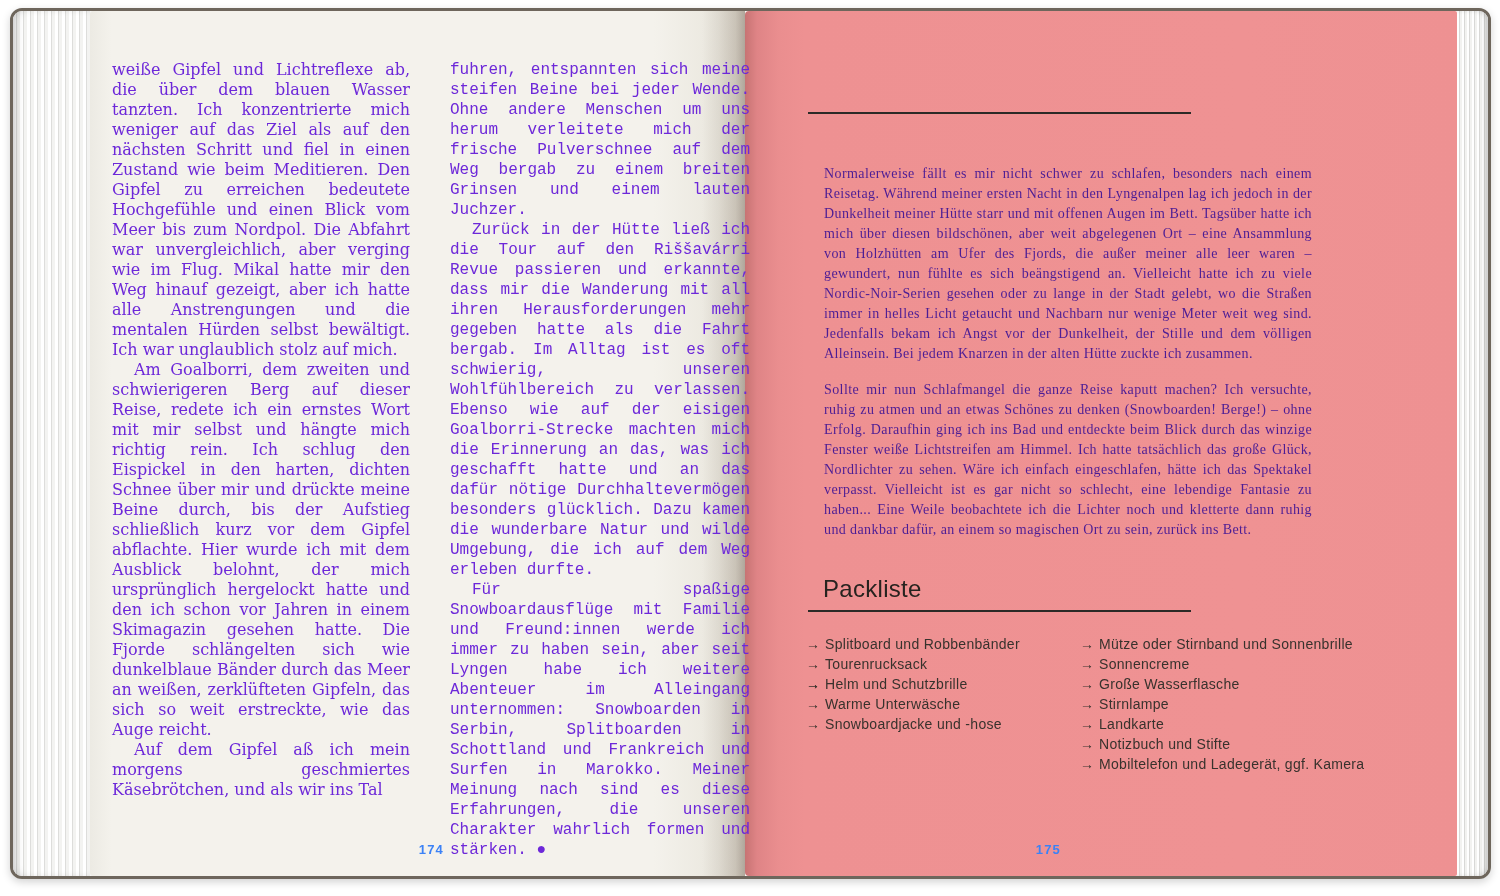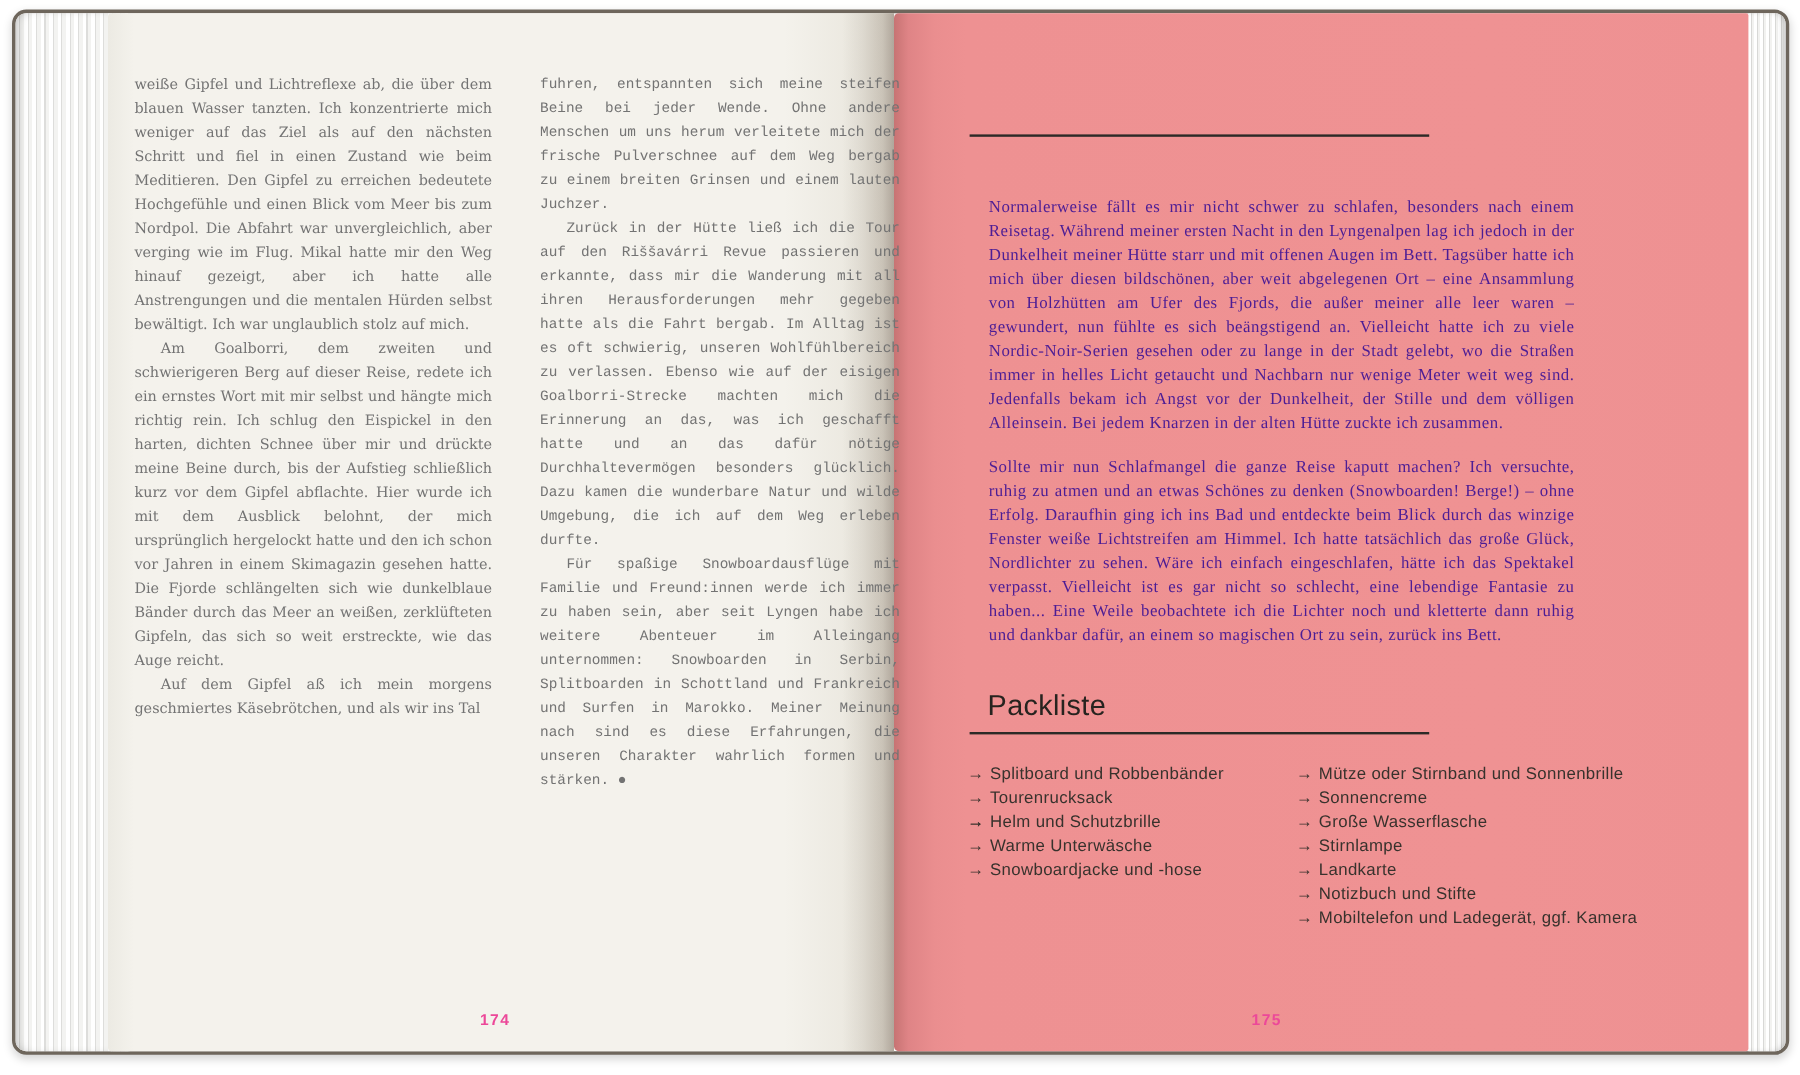--- a/index.html
+++ b/index.html
@@ -20,21 +20,21 @@
   .page-cream{position:absolute;left:90px;top:11px;width:655px;height:865px;
       background:linear-gradient(90deg,#eceae3 0,#f4f2ec 22px,#f4f2ec 86%,#eae7de 96%,#dcd7cb 100%);
       border-radius:3px 0 0 3px;}
   .page-pink{position:absolute;left:745px;top:11px;width:712px;height:865px;
       background:linear-gradient(90deg,#c77373 0,#df8486 12px,#ea8e8f 34px,#ee9192 60px,#ef9293 70%,#ee9192 100%);
       border-radius:4px 2px 2px 4px;}
   .gutter-shadow{position:absolute;left:702px;top:11px;width:43px;height:865px;
       background:linear-gradient(90deg,rgba(80,60,45,0) 0,rgba(80,60,45,0.16) 78%,rgba(60,40,30,0.28) 100%);}
   
   .serif-col{position:absolute;top:60px;font-family:"DejaVu Serif","Liberation Serif",serif;
-      font-size:12px;line-height:20px;color:#737373;text-align:justify;hyphens:auto;}
+      font-size:16px;line-height:20px;color:#6d28d9;text-align:justify;hyphens:auto;}
   .serif-col p{margin:0;}
   .serif-col p.indent{text-indent:22px;}
   .col-1{left:112px;width:298px;}
   .col-2{left:450px;width:300px;font-family:Liberation Mono, monospace;}
   
   .page-title{position:absolute;left:808px;top:58px;width:600px;margin:0;
       font-size:29px;font-weight:500;letter-spacing:0.4px;color:#27231f;}
   .rule{position:absolute;left:808px;width:383px;height:2px;background:#2c2a27;}
   .rule-title{top:112px;}
   .rule-packliste{top:610px;}
@@ -43,24 +43,24 @@
       text-align:justify;color:#4c1d95;hyphens:auto;font-family:Liberation Serif, serif;}
   .packliste-title{position:absolute;left:808px;top:560px;margin:15px;
       font-size:24px;font-weight:400;letter-spacing:0.3px;color:#27231f;}
   .pack-list{position:absolute;top:634px;margin:0;padding:0;list-style:none;}
   .pack-list-left{left:806px;width:238px;}
   .pack-list-right{left:1080px;width:330px;}
   .pack-list li{position:relative;padding-left:19px;margin:0;
       font-size:14px;line-height:20px;letter-spacing:0.3px;color:#38322d;}
   .pack-list .arrow{position:absolute;left:0;top:0;color:#38322d;}
   
-  .page-num{position:absolute;top:842px;width:44px;text-align:left;
-      font-size:13px;font-weight:bold;letter-spacing:1.2px;color:#ec4899;}
+  .page-num{position:absolute;top:842px;width:44px;text-align:right;
+      font-size:13px;font-weight:bold;letter-spacing:1.2px;color:#3b82f6;}
   .page-num-left{left:400px;}
-  .page-num-right{left:1043px;}
+  .page-num-right{left:1017px;}
 </style>
 </head>
 <body>
 
 <div class="stage">
 
   <div class="book-frame"></div>
   <div class="stack-left"></div>
   <div class="stack-right"></div>
   <div class="page-cream"></div>

